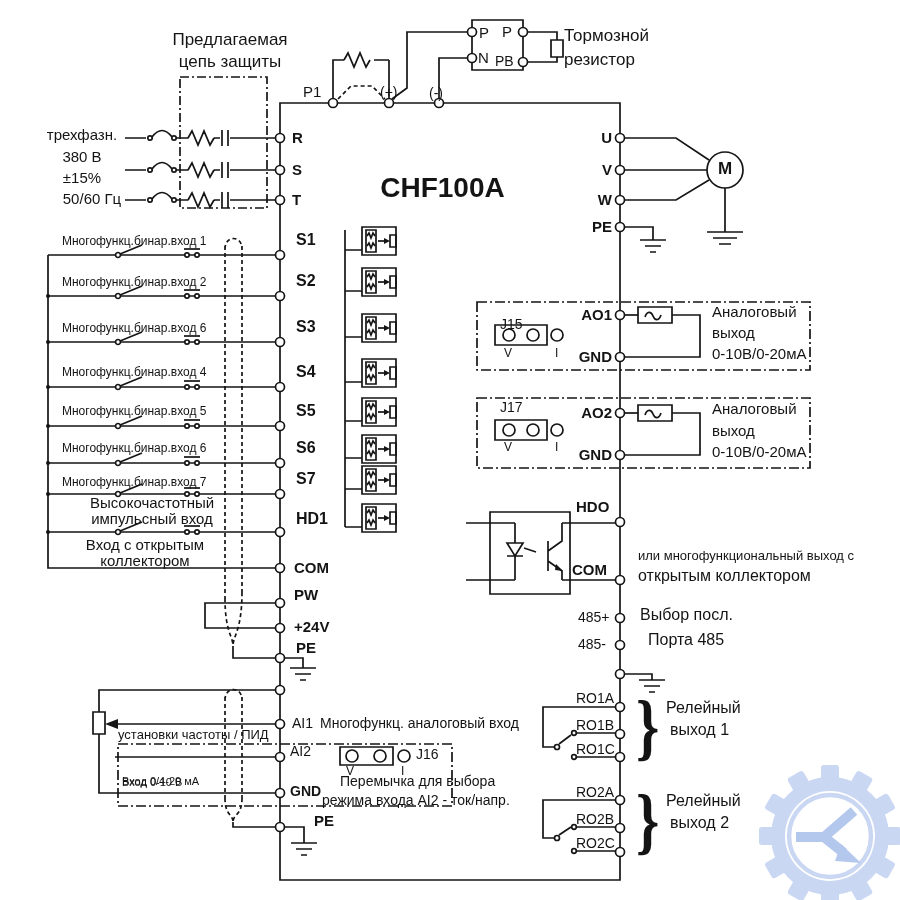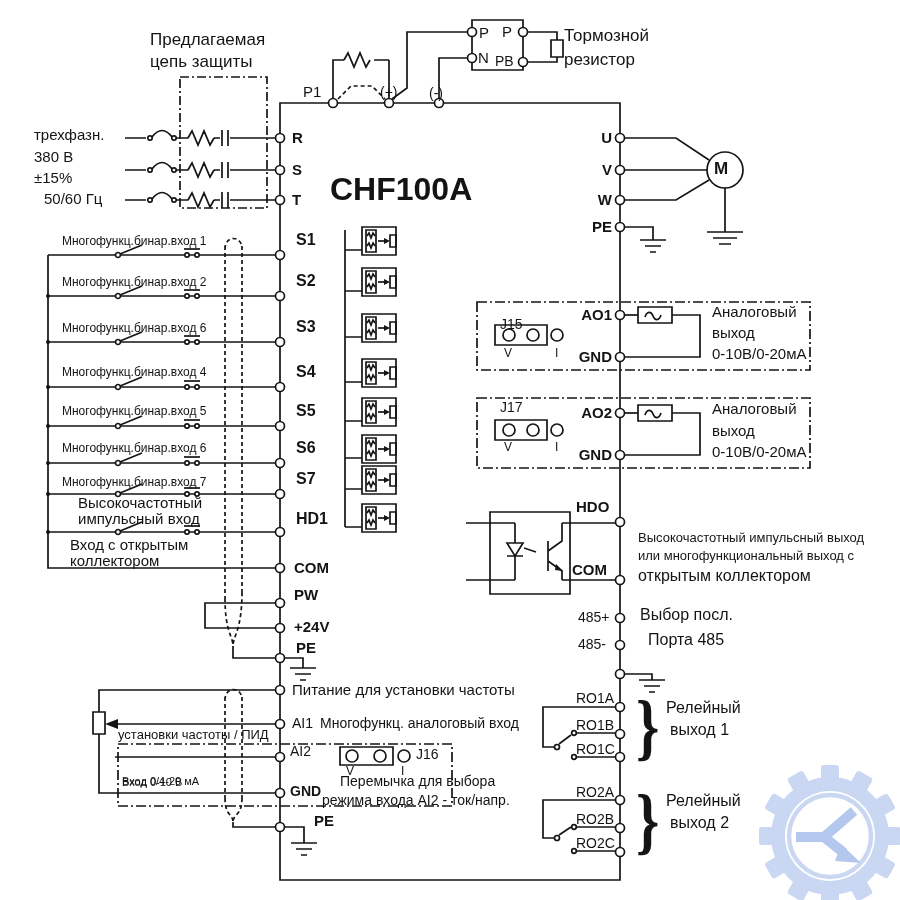--- a/index.html
+++ b/index.html
@@ -1,20 +1,20 @@
 <!DOCTYPE html>
 <html><head>
 <meta charset="utf-8">
 <style>
   html,body{margin:0;padding:0;background:#fff}
   .canvas{position:relative;width:900px;height:900px;background:#fff;overflow:hidden;
           font-family:"Liberation Sans",sans-serif;color:#141414}
   .canvas svg{position:absolute;left:0;top:0}
   .lb{position:absolute;white-space:nowrap;line-height:1.12;color:#141414}
-  .c{}.rt{text-align:right}.b{font-weight:bold}
+  .c{text-align:center}.rt{text-align:right}.b{font-weight:bold}
   .sm{font-size:12px}.md{font-size:14px}.tm{font-size:15px}.lg{font-size:16px}.xl{font-size:17px}
   .brace{font-family:"Liberation Serif",serif;font-size:74px;font-weight:bold;
          transform:scaleX(.8);transform-origin:left top;line-height:0.95}
   .wires path,.wires rect,.wires circle,.wires line{vector-effect:non-scaling-stroke}
 </style>
 </head>
 <body>
 
 <div class="canvas">
 
@@ -291,21 +291,21 @@
   <div class="lb md" style="left:380px;top:85px">(+)</div>
   <div class="lb md" style="left:429px;top:86px">(-)</div>
 
   <div class="lb tm" style="left:479px;top:25px">P</div>
   <div class="lb tm" style="left:478px;top:50px">N</div>
   <div class="lb tm" style="left:502px;top:24px">P</div>
   <div class="lb md" style="left:495px;top:54px">PB</div>
   <div class="lb xl" style="left:564px;top:26px">Тормозной</div>
   <div class="lb xl" style="left:564px;top:50px">резистор</div>
 
-  <div class="lb b c" style="left:330px;top:172px;width:225px;font-size:32px">CHF100A</div>
+  <div class="lb b c" style="left:330px;top:172px;width:225px;font-size:28px">CHF100A</div>
 
   <div class="lb tm b rt" style="left:560px;top:130px;width:52px">U</div>
   <div class="lb tm b rt" style="left:560px;top:162px;width:52px">V</div>
   <div class="lb tm b rt" style="left:560px;top:192px;width:52px">W</div>
   <div class="lb tm b rt" style="left:560px;top:219px;width:52px">PE</div>
   <div class="lb b c" style="left:714px;top:159px;width:22px;font-size:17px">M</div>
 
   <div class="lb sm" style="left:62px;top:235px">Многофункц.бинар.вход 1</div>
   <div class="lb sm" style="left:62px;top:276px">Многофункц.бинар.вход 2</div>
   <div class="lb sm" style="left:62px;top:322px">Многофункц.бинар.вход 6</div>
@@ -346,21 +346,20 @@
   <div class="lb sm" style="left:504px;top:441px">V</div>
   <div class="lb sm" style="left:555px;top:441px">I</div>
   <div class="lb tm b rt" style="left:570px;top:405px;width:42px">AO2</div>
   <div class="lb tm b rt" style="left:568px;top:447px;width:44px">GND</div>
   <div class="lb tm" style="left:712px;top:401px">Аналоговый</div>
   <div class="lb tm" style="left:712px;top:423px">выход</div>
   <div class="lb tm" style="left:712px;top:444px">0-10В/0-20мА</div>
 
   <div class="lb tm b" style="left:576px;top:499px">HDO</div>
   <div class="lb tm b" style="left:572px;top:562px">COM</div>
-  <div class="lb" style="left:638px;top:531px;font-size:13px">Высокочастотный импульсный выход</div>
   <div class="lb" style="left:638px;top:549px;font-size:13px">или многофункциональный выход с</div>
   <div class="lb" style="left:638px;top:567px;font-size:16px">открытым коллектором</div>
 
   <div class="lb md" style="left:578px;top:610px">485+</div>
   <div class="lb md" style="left:578px;top:637px">485-</div>
   <div class="lb lg" style="left:640px;top:606px">Выбор посл.</div>
   <div class="lb lg" style="left:648px;top:631px">Порта 485</div>
 
   <div class="lb md" style="left:576px;top:691px">RO1A</div>
   <div class="lb md" style="left:576px;top:718px">RO1B</div>
@@ -369,21 +368,20 @@
   <div class="lb lg" style="left:666px;top:699px">Релейный</div>
   <div class="lb lg" style="left:670px;top:721px">выход 1</div>
 
   <div class="lb md" style="left:576px;top:785px">RO2A</div>
   <div class="lb md" style="left:576px;top:812px">RO2B</div>
   <div class="lb md" style="left:576px;top:836px">RO2C</div>
   <div class="lb brace" style="left:636px;top:786px">}</div>
   <div class="lb lg" style="left:666px;top:792px">Релейный</div>
   <div class="lb lg" style="left:670px;top:814px">выход 2</div>
 
-  <div class="lb tm" style="left:292px;top:682px">Питание для установки частоты</div>
   <div class="lb md" style="left:292px;top:716px">AI1</div>
   <div class="lb md" style="left:320px;top:716px">Многофункц. аналоговый вход</div>
   <div class="lb" style="left:118px;top:728px;font-size:13px">установки частоты / ПИД</div>
   <div class="lb md" style="left:290px;top:744px">AI2</div>
   <div class="lb" style="left:122px;top:776px;font-size:11px">Вход 0-10 В</div>
   <div class="lb" style="left:122px;top:775px;font-size:11px">Вход 0/4-20 мА</div>
   <div class="lb md b" style="left:290px;top:784px">GND</div>
   <div class="lb md" style="left:416px;top:747px">J16</div>
   <div class="lb sm" style="left:346px;top:765px">V</div>
   <div class="lb sm" style="left:401px;top:765px">I</div>

